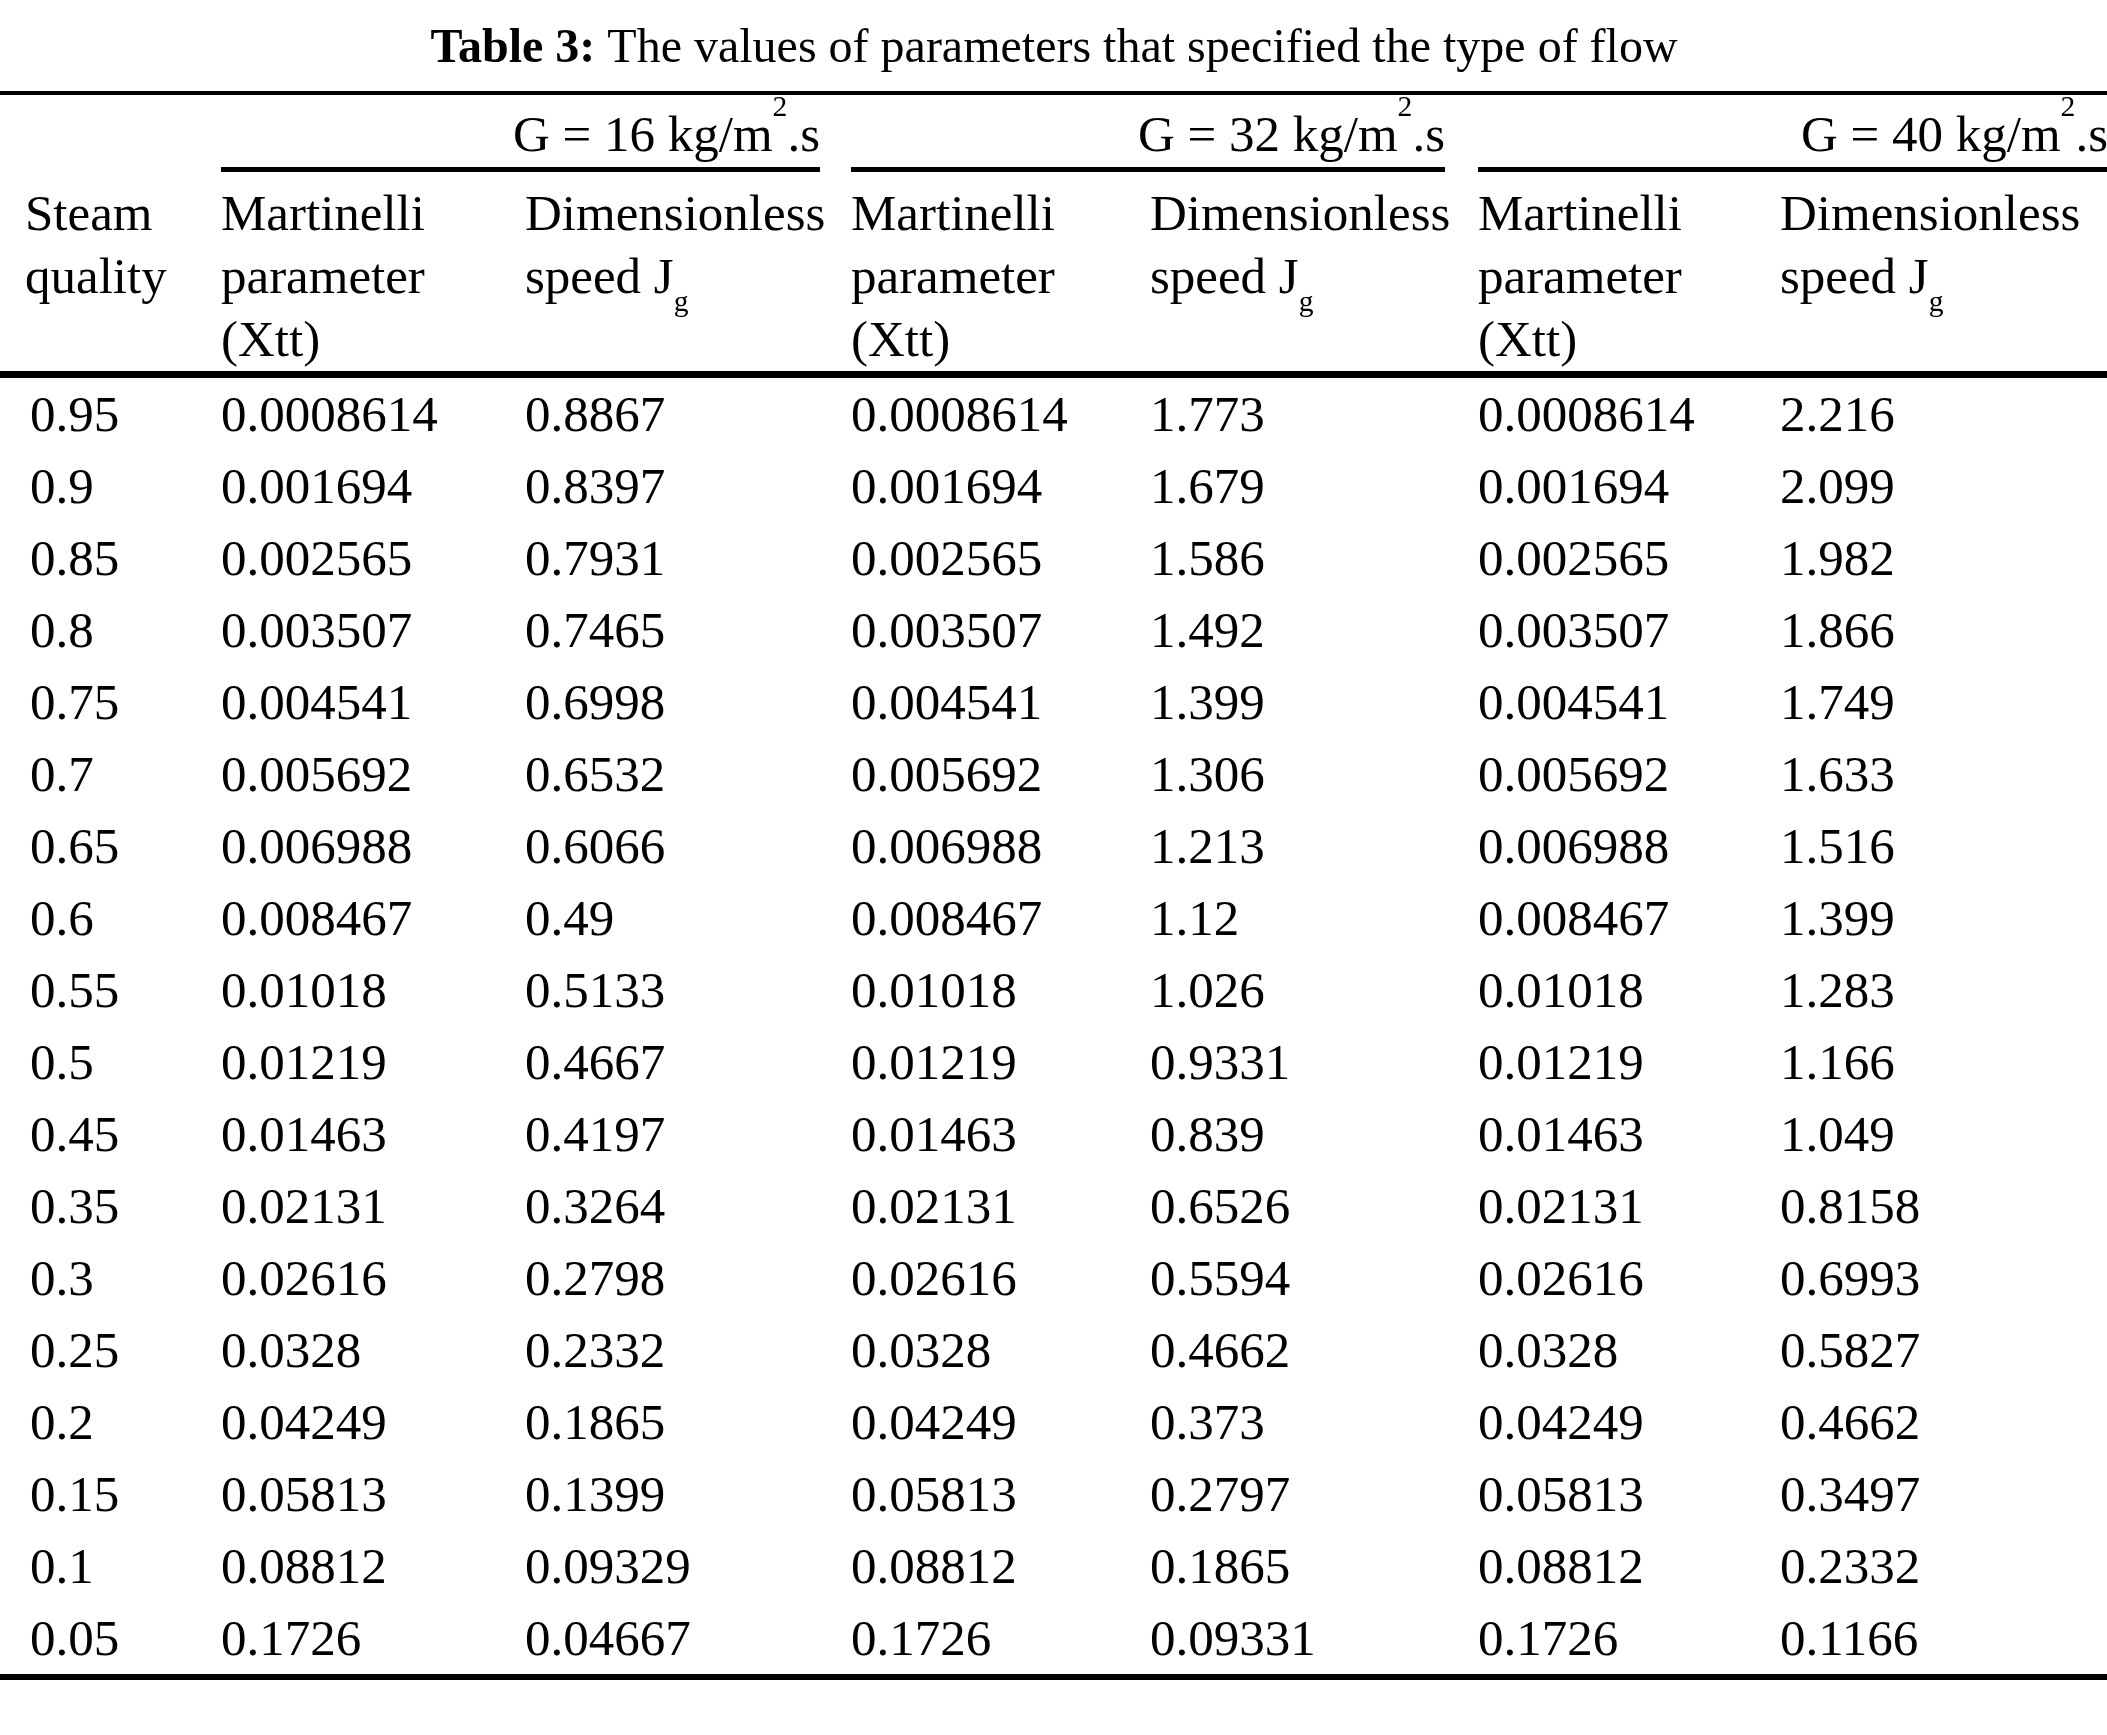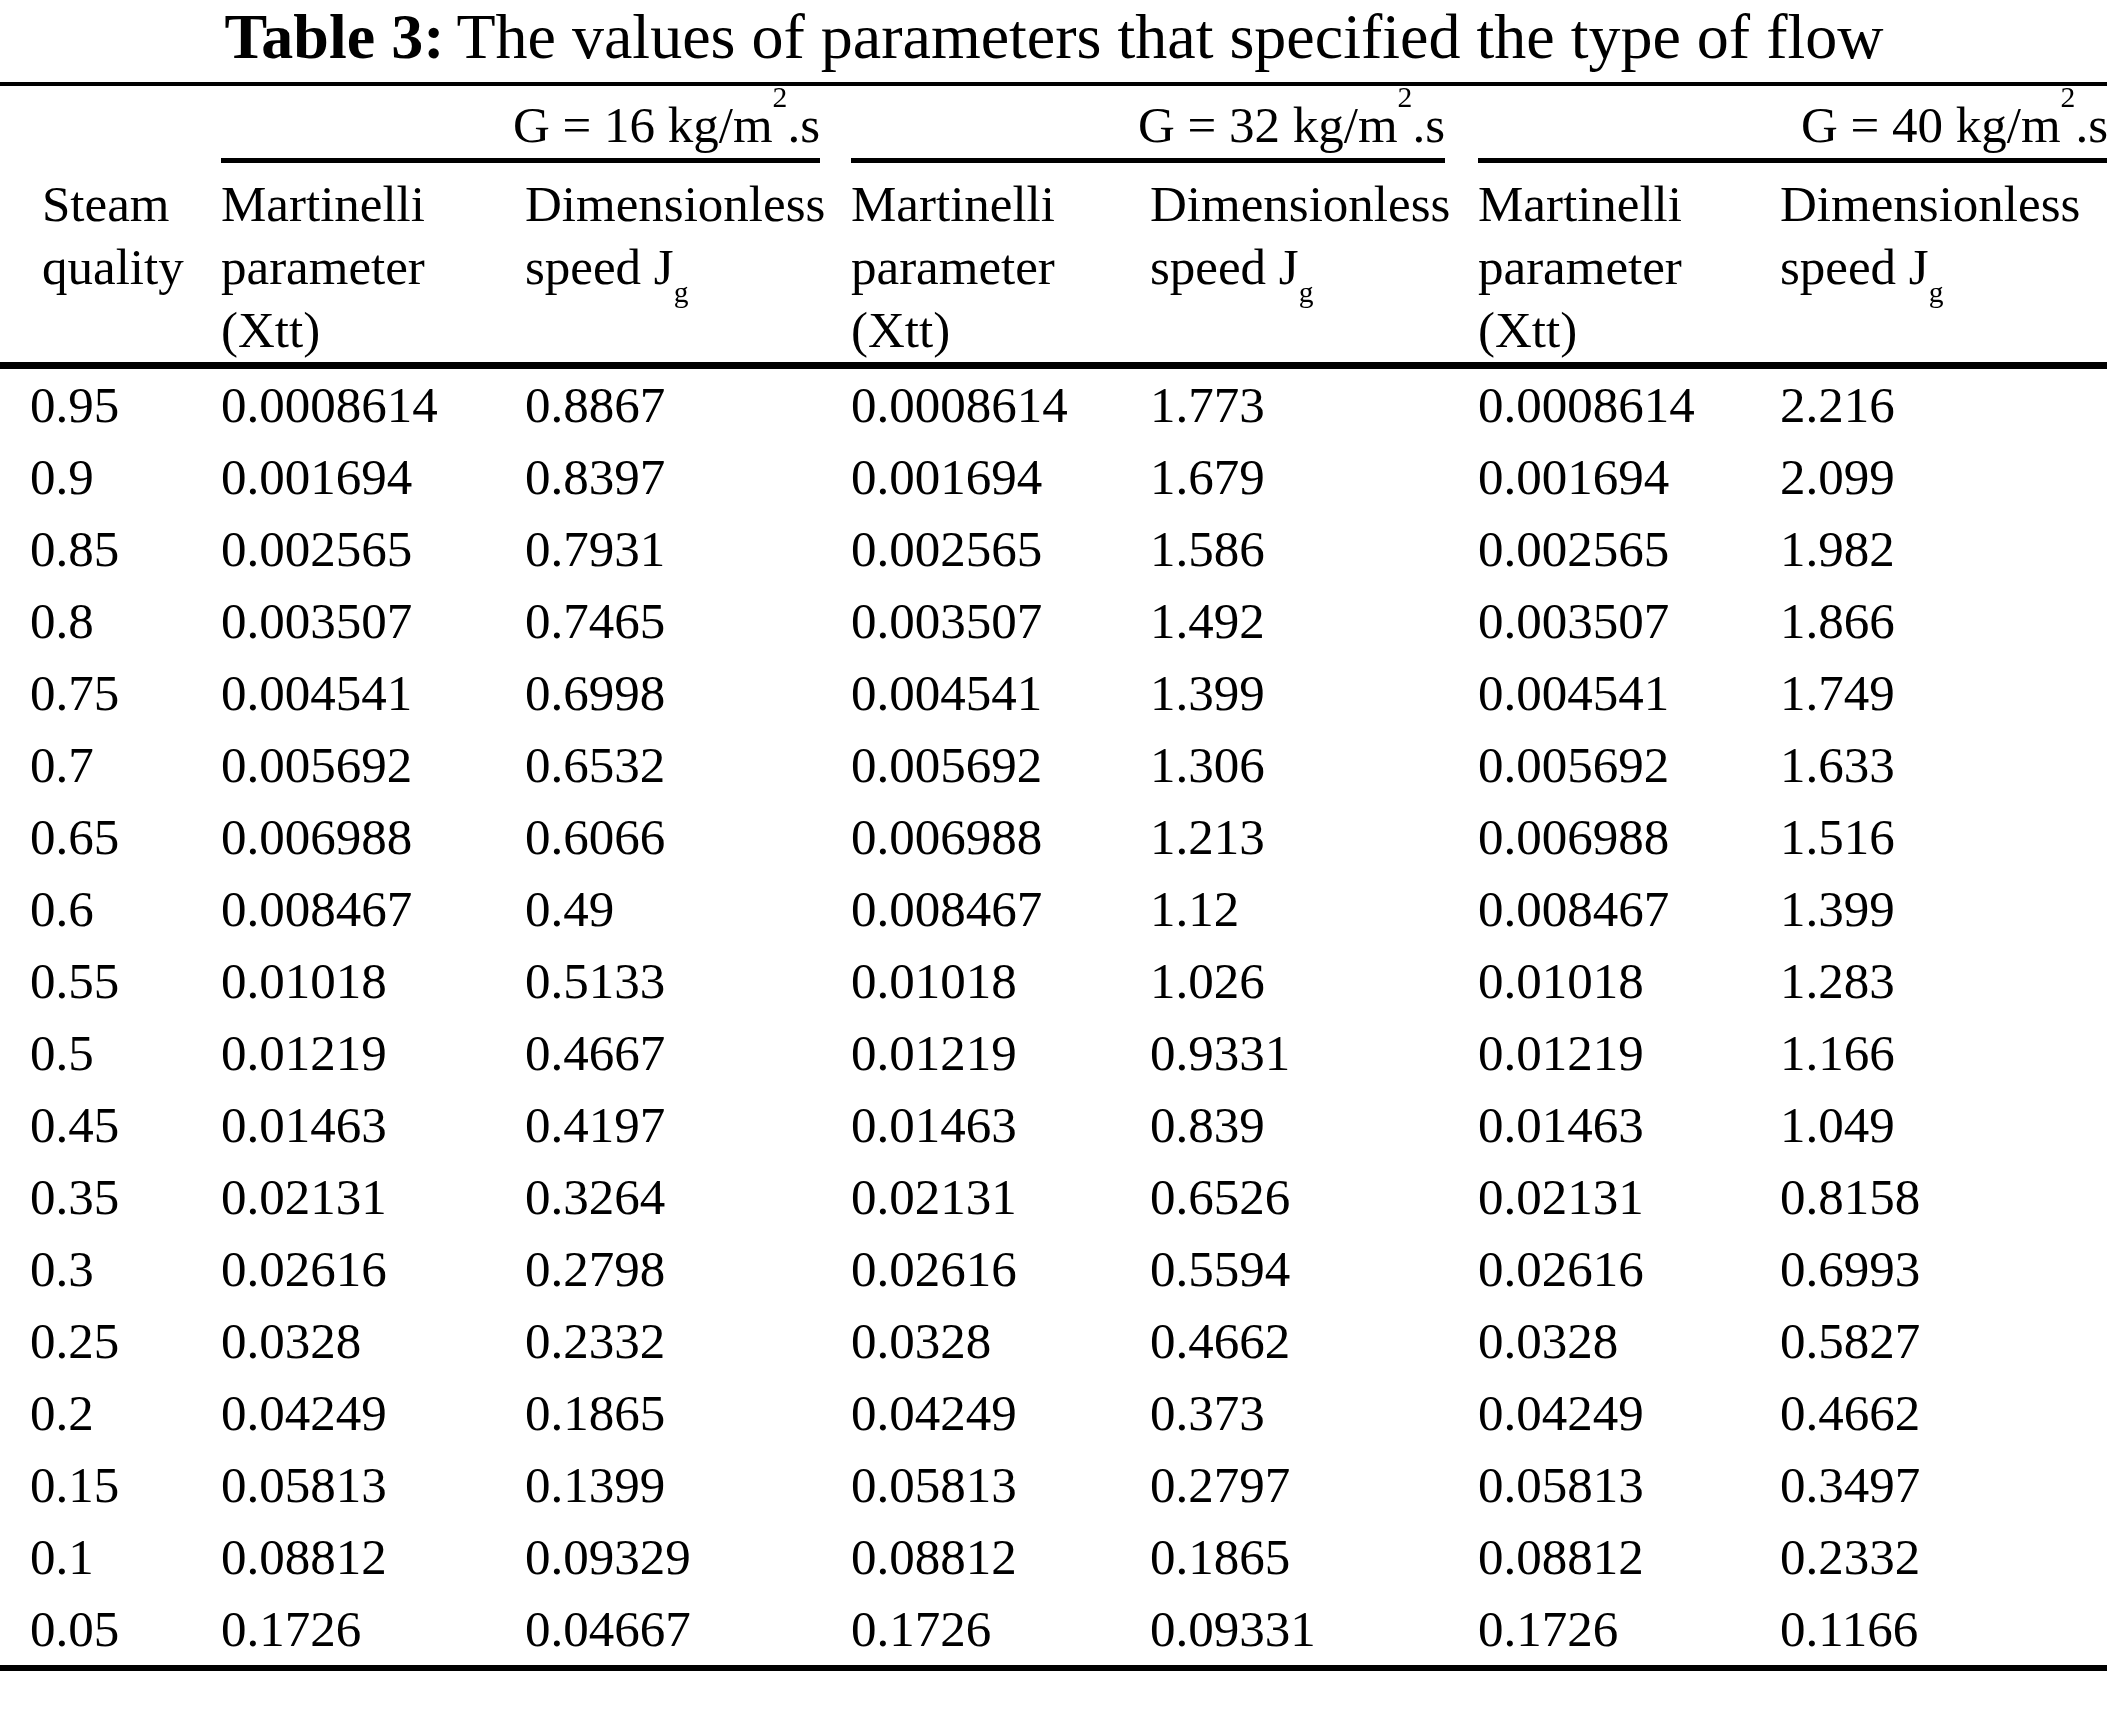--- a/index.html
+++ b/index.html
@@ -6,23 +6,23 @@
   html, body {
     margin: 0; padding: 0;
     width: 2108px; height: 1736px;
     background: #ffffff;
     color: #000000;
     font-family: "Liberation Serif", "DejaVu Serif", serif;
     overflow: hidden;
   }
   .caption {
     text-align: center;
-    font-size: 64px;
+    font-size: 48px;
     line-height: 57px;
-    padding-top: 8px;
+    padding-top: 17px;
     white-space: nowrap;
   }
   .caption .cap-label { font-weight: bold; }
   .caption .cap-text { margin-left: 12px; }
 
   table.params {
     width: 2108px;
     table-layout: fixed;
     border-collapse: collapse;
     margin-top: 16.7px;
@@ -44,21 +44,21 @@
   .g1 { margin-right: 33px; }
   .g2 { margin-right: 0; }
 
   
   .head-row td {
     vertical-align: top;
     padding-top: 10.8px;
     line-height: 63px;
     border-bottom: 7.5px solid #000;
   }
-  .head-row td.c0 { padding-left: 42px; }
+  .head-row td.c0 { padding-left: 25px; }
 
   
   tbody td { line-height: 72px; vertical-align: middle; white-space: nowrap; }
   tbody td:first-child { padding-left: 30px; }
 
   sup { font-size: 58%; position: relative; top: -0.55em; line-height: 0; }
   sub { font-size: 58%; position: relative; top: 0.22em; line-height: 0; }
 </style>
 </head>
 <body>

